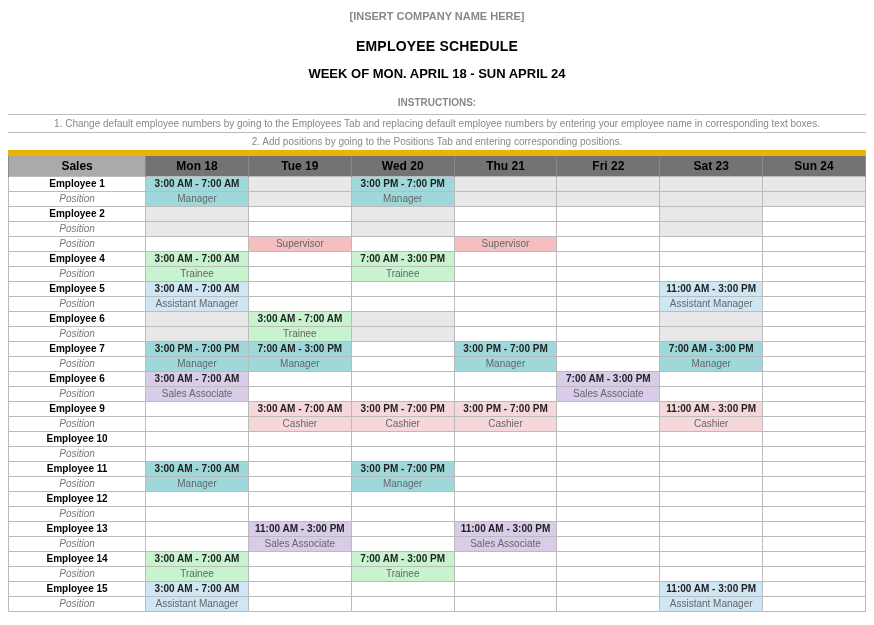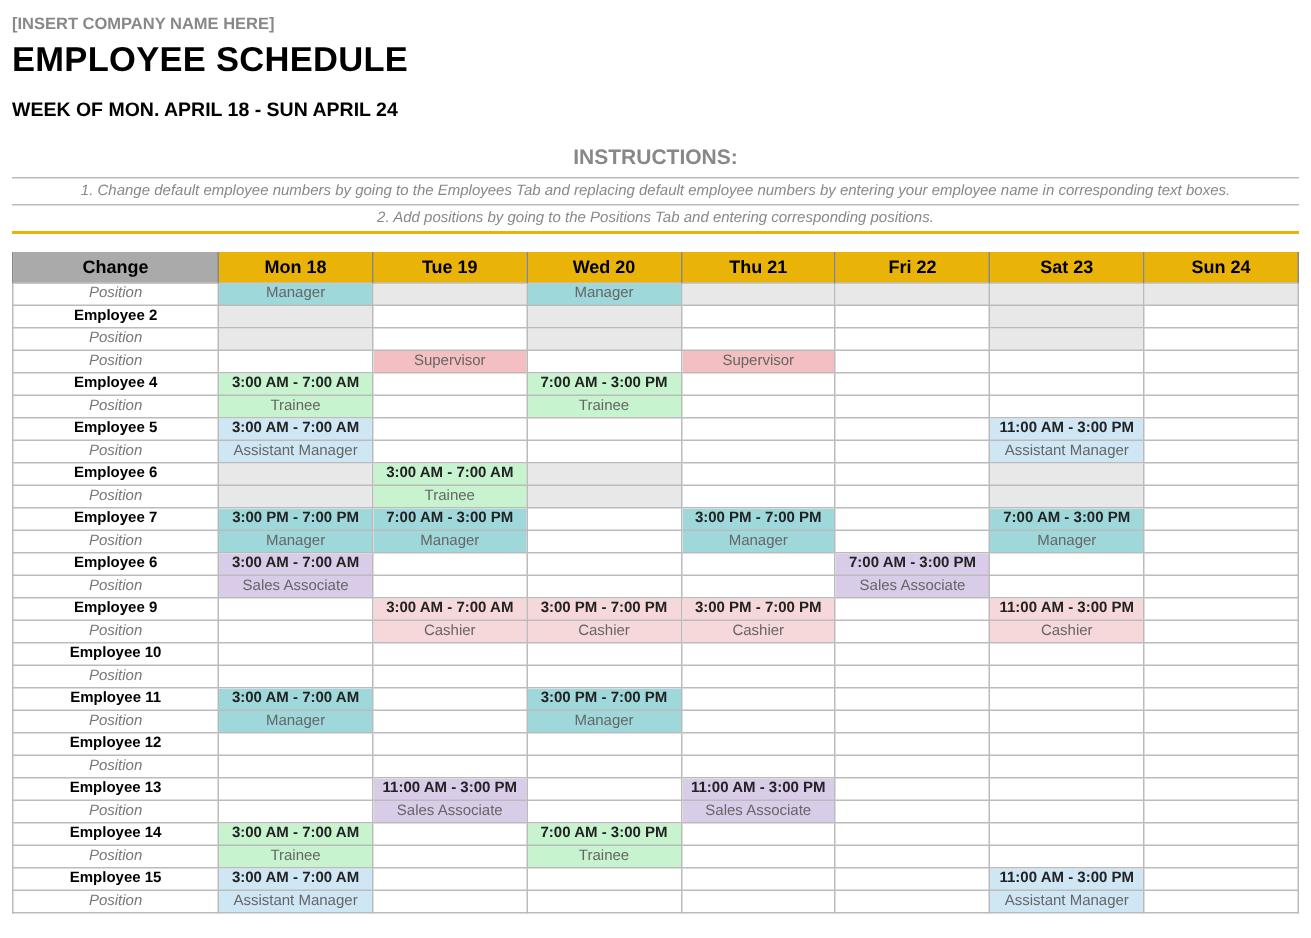--- a/index.html
+++ b/index.html
@@ -3,36 +3,36 @@
 <meta charset="utf-8">
 <style>
   * { box-sizing: border-box; }
   body {
     margin: 0;
     padding: 8px;
     font-family: Arial, Helvetica, sans-serif;
     background: #fff;
     width: 874px;
   }
-  .header { text-align: left; }
+  .header { text-align: center; }
   .company { font-size: 11px; font-weight: bold; color: #888; margin-top: 2px; }
-  .title { font-size: 23px; font-weight: bold; margin-top: 4px; letter-spacing: 0.2px; }
+  .title { font-size: 14px; font-weight: bold; margin-top: 16px; letter-spacing: 0.2px; }
   .subtitle { font-size: 13px; font-weight: bold; margin-top: 12px; margin-bottom: 16px; }
-  .instr-label { font-size: 14px; font-weight: bold; color: #888; text-align: center; margin-bottom: 6px; }
+  .instr-label { font-size: 10px; font-weight: bold; color: #888; text-align: center; margin-bottom: 6px; }
   .instr-line { font-size: 10px; color: #888; text-align: center; border-top: 1px solid #bbb; padding: 3px 0; }
   .instr-line.first { border-top: 1px solid #bbb; }
-  .instr-group { border-bottom: 2px solid #eab308; margin-bottom: 12px; font-style: italic; }
+  .instr-group { border-bottom: 6px solid #eab308; margin-bottom: 0; }
 
   table.sched {
     width: 100%;
     border-collapse: collapse;
     table-layout: fixed;
   }
   table.sched th {
-    background: #eab308;
+    background: #737373;
     font-size: 12px;
     font-weight: bold;
     padding: 3px 4px;
     text-align: center;
     border-left: 1px solid #888;
     border-right: 1px solid #888;
   }
   table.sched th.staff-h {
     background: #aaa;
     text-align: center;
@@ -82,32 +82,42 @@
     <col style="width:12%">
       <col style="width:12%">
       <col style="width:12%">
     <col style="width:12%">
       <col style="width:12%">
       <col style="width:12%">
       <col style="width:12%">
   </colgroup>
   <thead>
     <tr>
-      <th class="staff-h">Change</th>
+      <th class="staff-h">Sales</th>
       <th>Mon 18</th>
       <th>Tue 19</th>
       <th>Wed 20</th>
       <th>Thu 21</th>
       <th>Fri 22</th>
       <th>Sat 23</th>
       <th>Sun 24</th>
     </tr>
   </thead>
   <tbody id="sched-body">
       <tr>
+        <td class="stf">Employee 1</td>
+        <td class="c-teal time">3:00 AM - 7:00 AM</td>
+        <td class="c-gray"></td>
+        <td class="c-teal time">3:00 PM - 7:00 PM</td>
+        <td class="c-gray"></td>
+        <td class="c-gray"></td>
+        <td class="c-gray"></td>
+        <td class="c-gray"></td>
+      </tr>
+      <tr>
         <td class="pos">Position</td>
         <td class="c-teal role">Manager</td>
         <td class="c-gray"></td>
         <td class="c-teal role">Manager</td>
         <td class="c-gray"></td>
         <td class="c-gray"></td>
         <td class="c-gray"></td>
         <td class="c-gray"></td>
       </tr>
       <tr>

